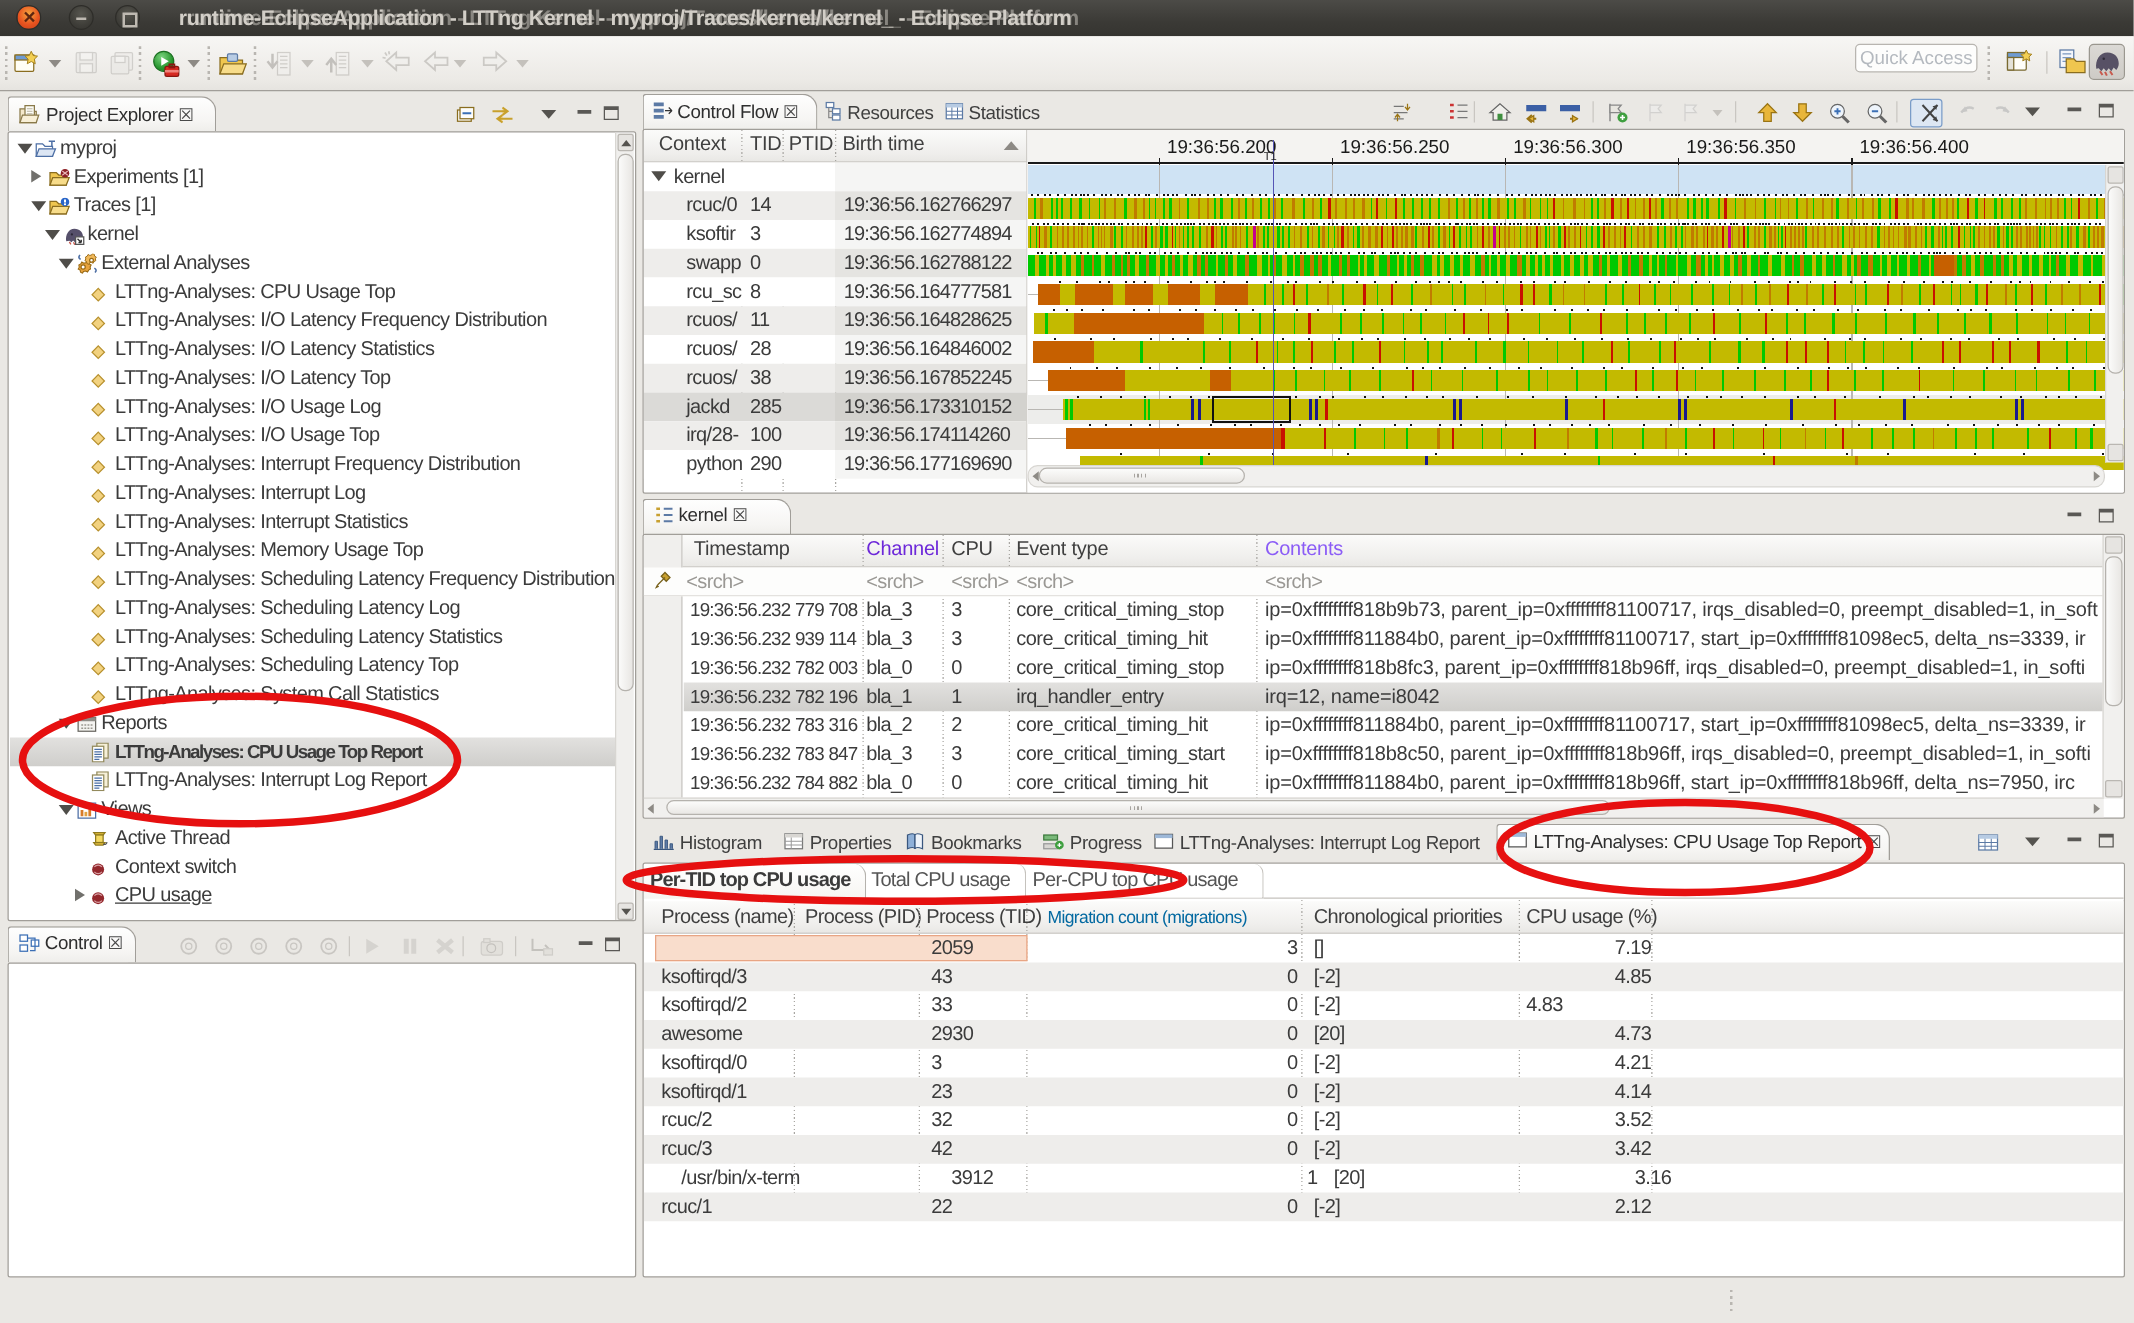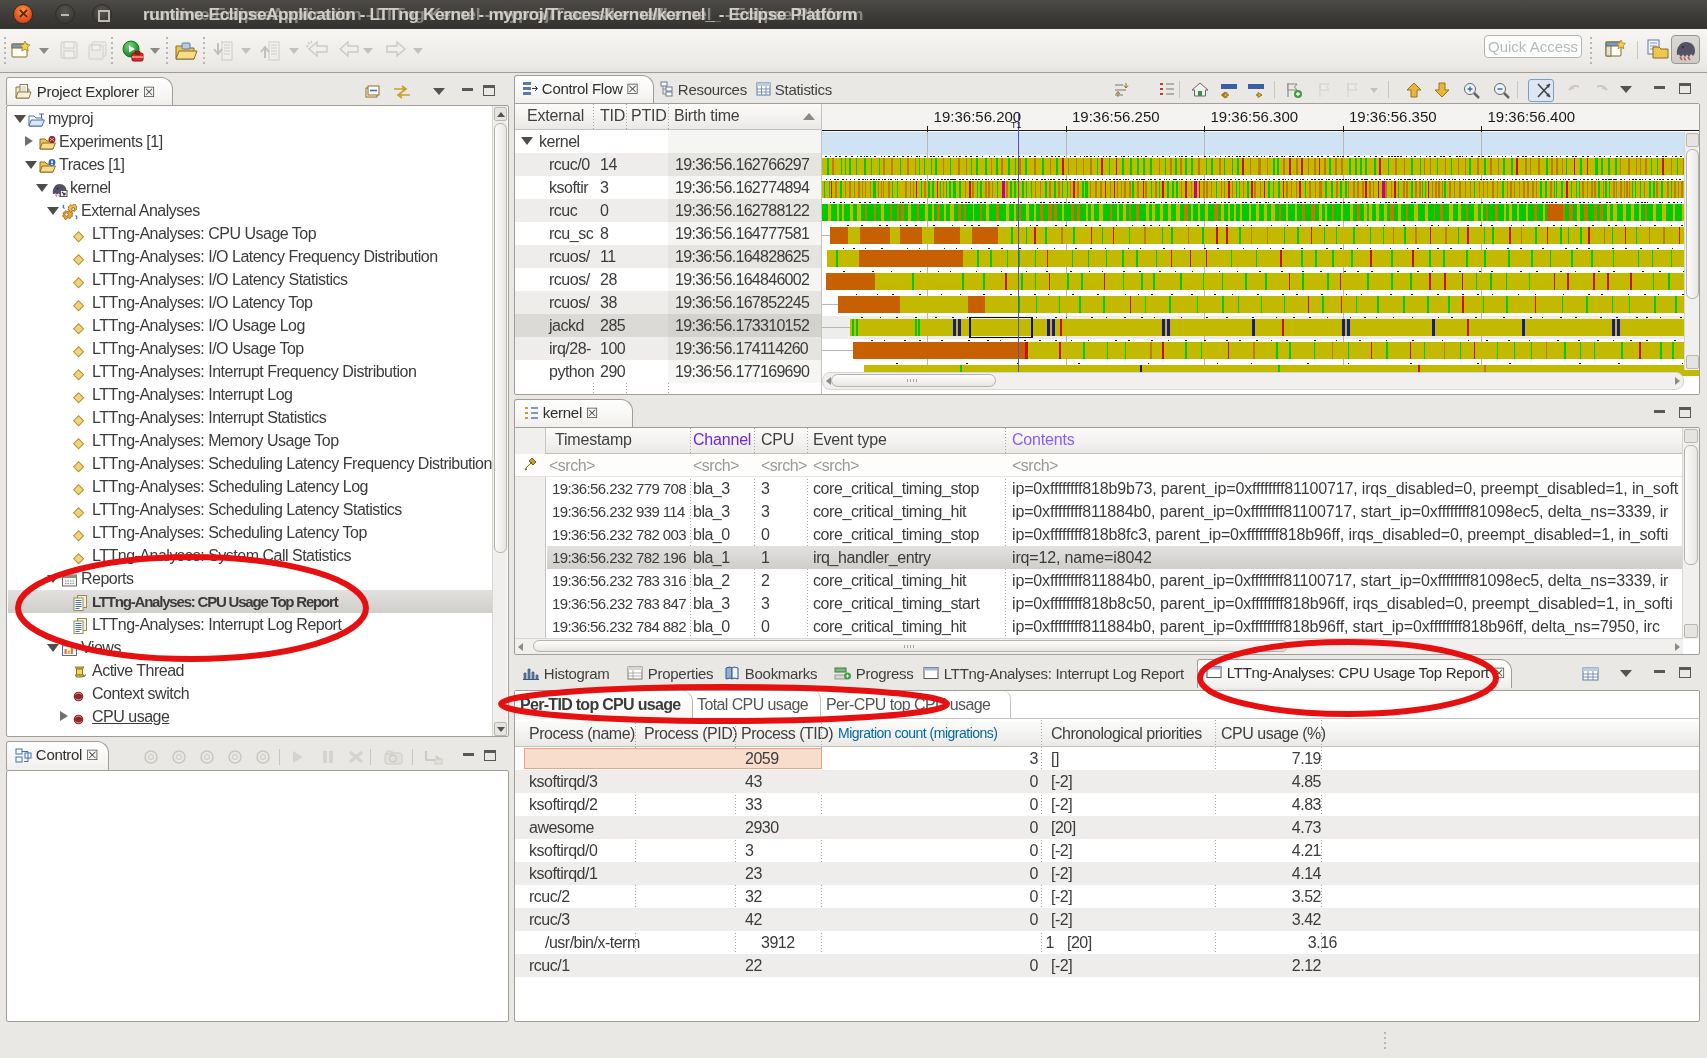--- a/index.html
+++ b/index.html
@@ -553,21 +553,21 @@
       </svg></div>
 <div style="position:absolute;left:1078px;top:6px;opacity:0.7"><svg width="20" height="18" viewBox="0 0 20 18" style="">
         <path d="M15 9 q-5 -6 -10 -3" stroke="#bbb" stroke-width="2" fill="none"></path>
         <path d="M15 9 l-5 -1 2 -4 z" fill="#bbb"></path>
       </svg></div>
 <div class="ddico" style="left:1106px;top:11px"></div>
 <div class="minico" style="left:1140px;top:11px"></div>
 <div class="maxico" style="left:1165px;top:8px"></div>
 <div class="pbody" style="left:0;top:28px;width:1186px;height:292px;overflow:hidden">
 <div class="thead" style="position:absolute;left:0;top:0;width:307px;height:26px"></div>
-<div style="position:absolute;left:12px;top:3px;font-size:16px;letter-spacing:-0.2px;color:#3f3f3f">External</div>
+<div style="position:absolute;left:12px;top:3px;font-size:16px;letter-spacing:-0.2px;color:#3f3f3f">Context</div>
 <div style="position:absolute;left:85px;top:3px;font-size:16px;letter-spacing:-0.2px;color:#3f3f3f">TID</div>
 <div style="position:absolute;left:116px;top:3px;font-size:16px;letter-spacing:-0.2px;color:#3f3f3f">PTID</div>
 <div style="position:absolute;left:159px;top:3px;font-size:16px;letter-spacing:-0.2px;color:#3f3f3f">Birth time</div>
 <div style="position:absolute;left:288px;top:9px;width:0;height:0;border-left:6px solid transparent;border-right:6px solid transparent;border-bottom:7px solid #8d8a85"></div>
 <div class="colline" style="left:78px;height:292px"></div>
 <div class="colline" style="left:111px;height:292px"></div>
 <div class="colline" style="left:153px;height:292px"></div>
 <div style="position:absolute;left:306px;top:0;width:1px;height:292px;background:#c5c2bd"></div>
 <div style="position:absolute;left:0;top:26px;width:306px;height:23px;background:#ffffff"></div>
 <div style="position:absolute;left:153px;top:26px;width:153px;height:23px;background:rgba(120,115,105,0.07)"></div>
@@ -585,21 +585,21 @@
 <div style="position:absolute;left:0;top:72px;width:306px;height:23px;background:#ffffff"></div>
 <div style="position:absolute;left:153px;top:72px;width:153px;height:23px;background:rgba(120,115,105,0.07)"></div>
 <div class="trow" style="left:0;top:72px;width:306px">
         <span class="tw" style="left:34px">ksoftir</span>
         <span class="tw" style="left:85px">3</span>
         <span class="tw" style="left:160px;letter-spacing:-0.7px">19:36:56.162774894</span>
       </div>
 <div style="position:absolute;left:0;top:95px;width:306px;height:23px;background:#eeedeb"></div>
 <div style="position:absolute;left:153px;top:95px;width:153px;height:23px;background:rgba(120,115,105,0.07)"></div>
 <div class="trow" style="left:0;top:95px;width:306px">
-        <span class="tw" style="left:34px">rcuc</span>
+        <span class="tw" style="left:34px">swapp</span>
         <span class="tw" style="left:85px">0</span>
         <span class="tw" style="left:160px;letter-spacing:-0.7px">19:36:56.162788122</span>
       </div>
 <div style="position:absolute;left:0;top:118px;width:306px;height:23px;background:#ffffff"></div>
 <div style="position:absolute;left:153px;top:118px;width:153px;height:23px;background:rgba(120,115,105,0.07)"></div>
 <div class="trow" style="left:0;top:118px;width:306px">
         <span class="tw" style="left:34px">rcu_sc</span>
         <span class="tw" style="left:85px">8</span>
         <span class="tw" style="left:160px;letter-spacing:-0.7px">19:36:56.164777581</span>
       </div>
@@ -2480,21 +2480,21 @@
         <span class="tw" style="left:230px">43</span>
         <span class="tw" style="left:423px;width:100px;text-align:right">0</span>
         <span class="tw" style="left:536px">[-2]</span>
         <span class="tw" style="left:706px;width:100px;text-align:right">4.85</span>
       </div>
 <div class="trow" style="left:0;top:102px;width:1184px">
         <span class="tw" style="left:14px">ksoftirqd/2</span>
         <span class="tw" style="left:230px">33</span>
         <span class="tw" style="left:423px;width:100px;text-align:right">0</span>
         <span class="tw" style="left:536px">[-2]</span>
-        <span class="tw" style="left:706px;width:100px;text-align:right">4.83</span>
+        <span class="tw" style="left:706px;width:100px;">4.83</span>
       </div>
 <div style="position:absolute;left:0;top:125px;width:1184px;height:23px;background:#eeedeb"></div>
 <div class="trow" style="left:0;top:125px;width:1184px">
         <span class="tw" style="left:14px">awesome</span>
         <span class="tw" style="left:230px">2930</span>
         <span class="tw" style="left:423px;width:100px;text-align:right">0</span>
         <span class="tw" style="left:536px">[20]</span>
         <span class="tw" style="left:706px;width:100px;text-align:right">4.73</span>
       </div>
 <div class="trow" style="left:0;top:148px;width:1184px">

